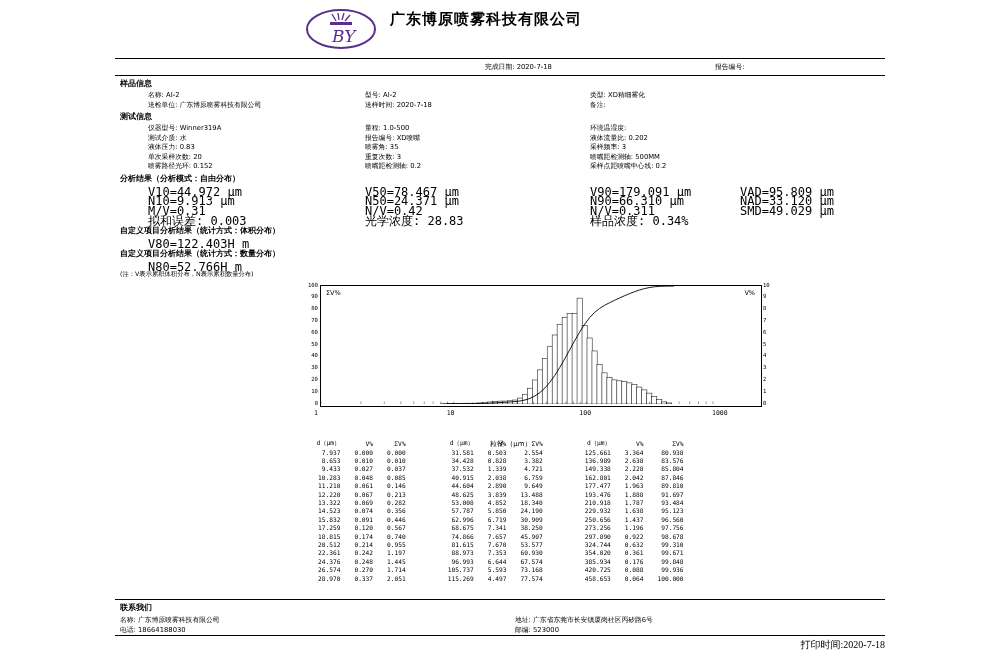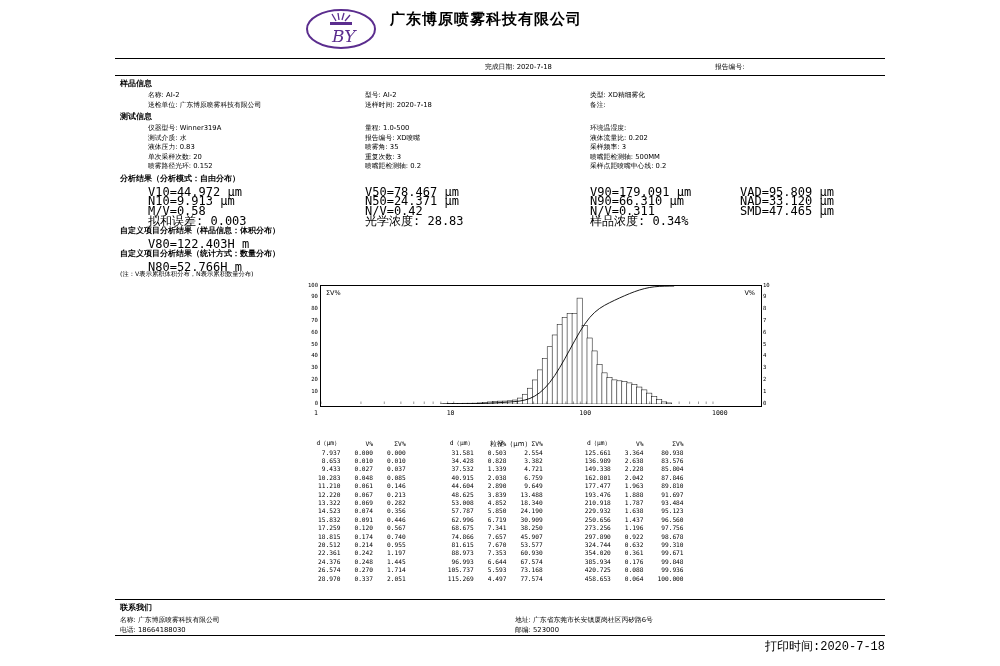--- a/index.html
+++ b/index.html
@@ -66,21 +66,21 @@
   table.data th{font-weight:normal;padding:0 7px 1px 7px;text-align:right;font-size:6.3px;}
   table.data td{padding:0 7px;text-align:right;line-height:8.4px;}
   .gap{width:14px;}
 
   
   .contact{position:relative;margin-top:2px;}
   .crow{position:relative;height:10px;}
   .ck1{position:absolute;left:5px;}
   .ck2{position:absolute;left:400px;}
   .footer{position:relative;height:14px;}
-  .printdate{position:absolute;right:0;top:2px;font-size:12px;font-family:Liberation Mono, monospace;}
+  .printdate{position:absolute;right:0;top:2px;font-size:10px;font-family:Liberation Serif, serif;}
 </style>
 </head>
 <body>
 
 <div class="page">
   <div class="inner">
 
     <div class="hdr">
       <div class="logo">
         <svg width="72" height="42" viewBox="0 0 72 42">
@@ -157,33 +157,33 @@
           <span class="c3 mono">V90=179.091 μm</span>
           <span class="mono" style="position:absolute;left:620px">VAD=95.809 μm</span>
         </div>
       <div class="row">
           <span class="c1 mono">N10=9.913 μm</span>
           <span class="c2 mono">N50=24.371 μm</span>
           <span class="c3 mono">N90=66.310 μm</span>
           <span class="mono" style="position:absolute;left:620px">NAD=33.120 μm</span>
         </div>
       <div class="row">
-          <span class="c1 mono">M/V=0.58</span>
+          <span class="c1 mono">M/V=0.31</span>
           <span class="c2 mono">N/V=0.42</span>
           <span class="c3 mono">N/V=0.311</span>
-          <span class="mono" style="position:absolute;left:620px">SMD=47.465 μm</span>
+          <span class="mono" style="position:absolute;left:620px">SMD=49.029 μm</span>
         </div>
       <div class="row">
           <span class="c1 mono">拟和误差: 0.003</span>
           <span class="c2 mono">光学浓度: 28.83</span>
           <span class="c3 mono">样品浓度: 0.34%</span>
         </div>
     </div>
 
-    <div class="sect">自定义项目分析结果（样品信息：体积分布）</div>
+    <div class="sect">自定义项目分析结果（统计方式：体积分布）</div>
     <div class="grid">
         <div class="row">
           <span class="c1 mono">V80=122.403Η m</span>
         </div>
       </div>
 
     <div class="sect">自定义项目分析结果（统计方式：数量分布）</div>
     <div class="grid">
         <div class="row">
           <span class="c1 mono">N80=52.766Η m</span>

